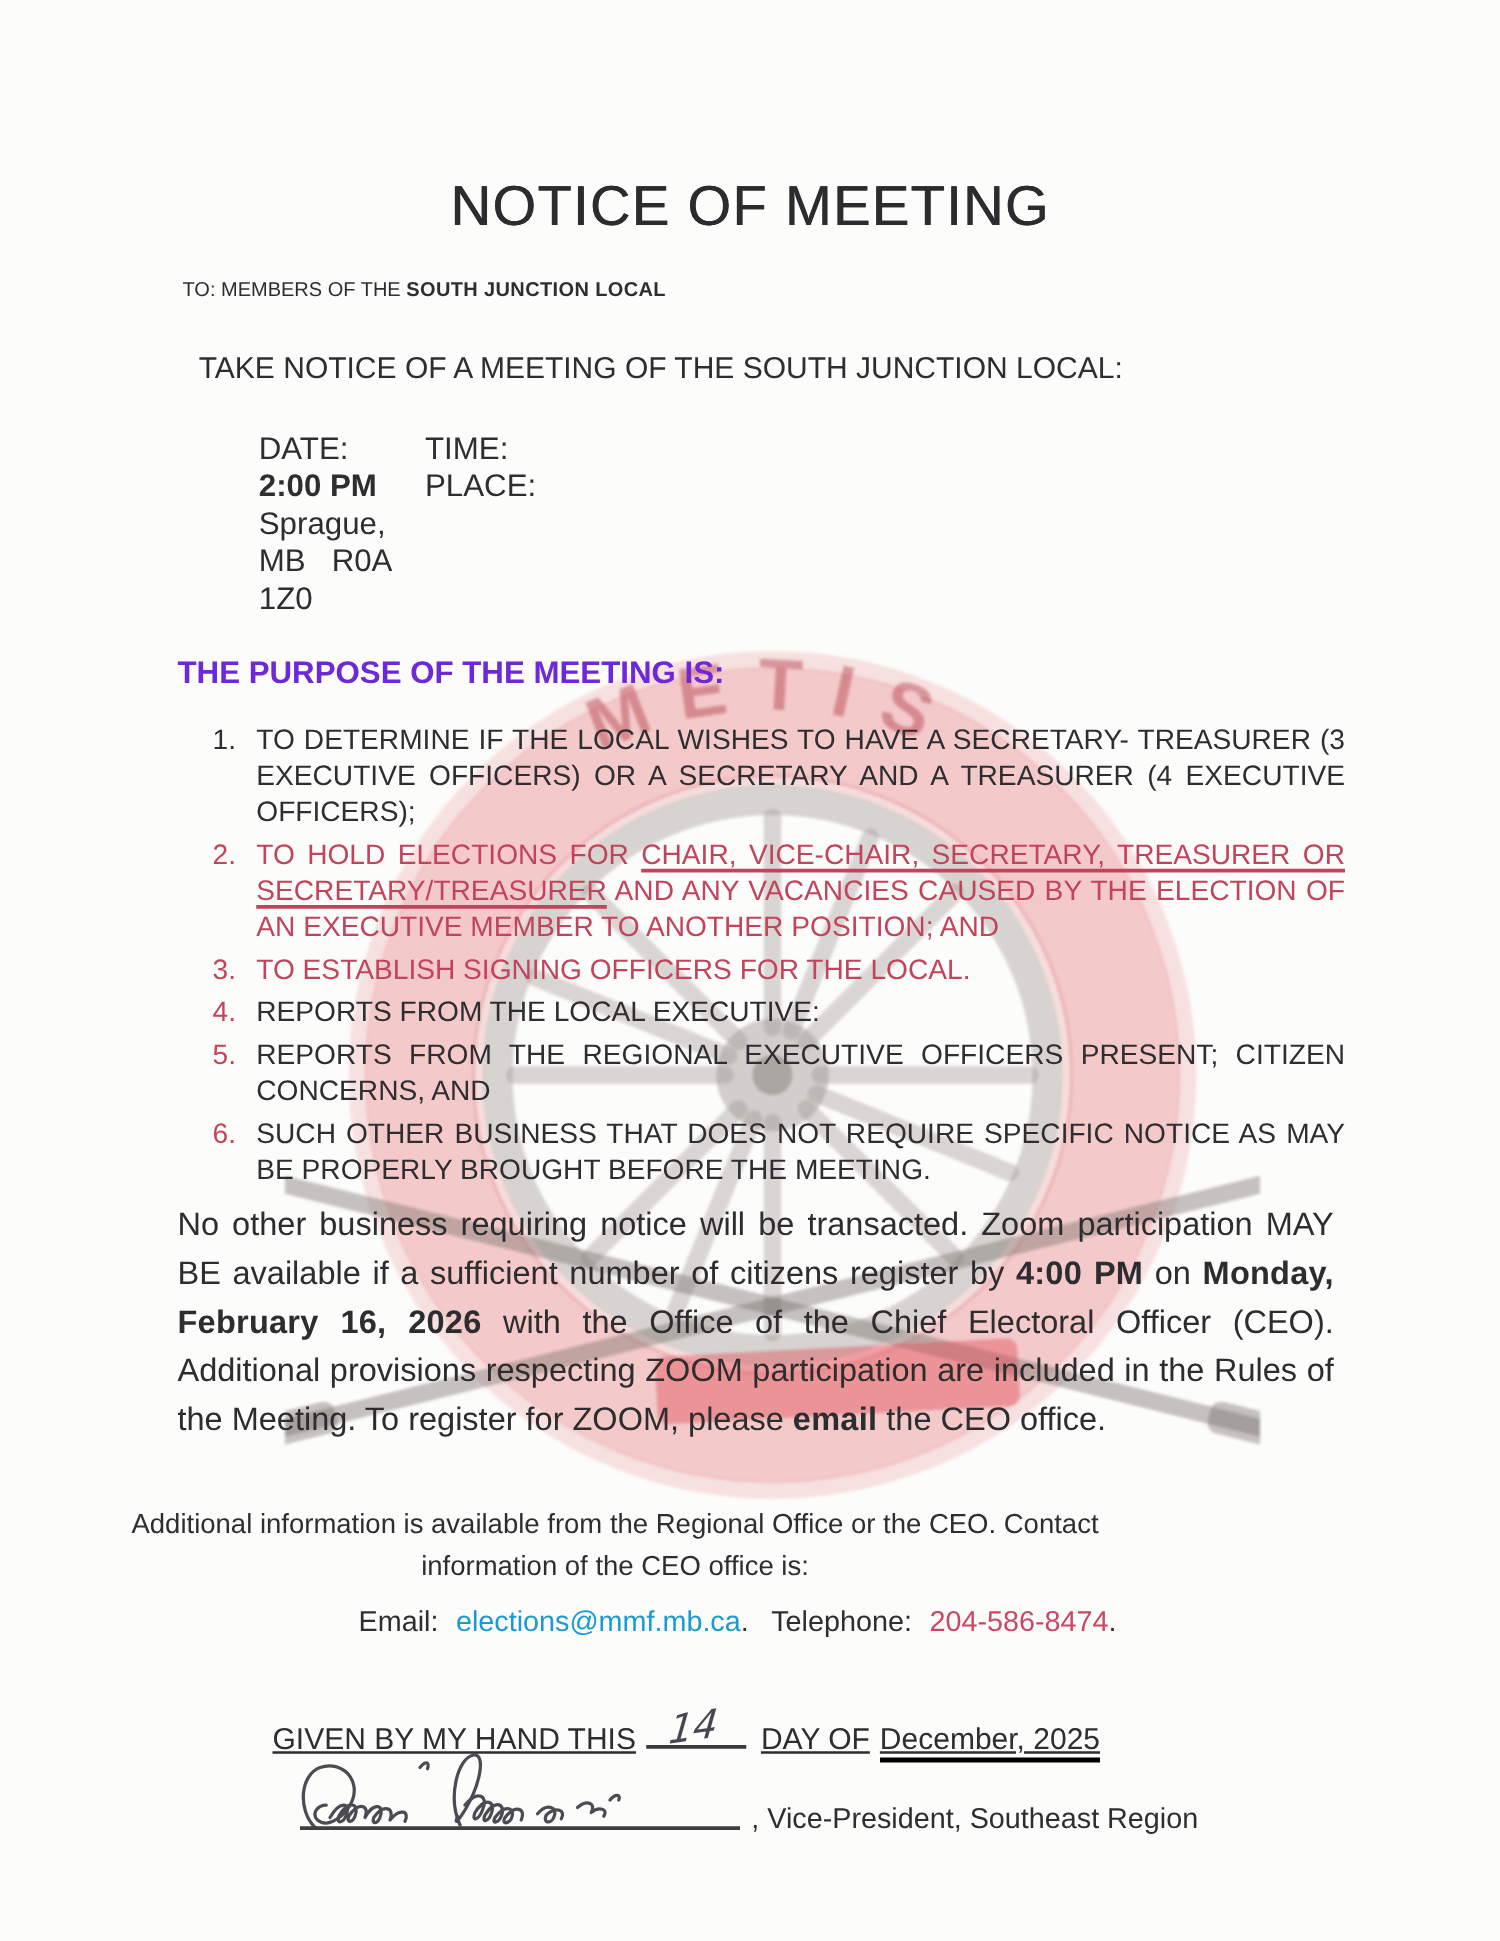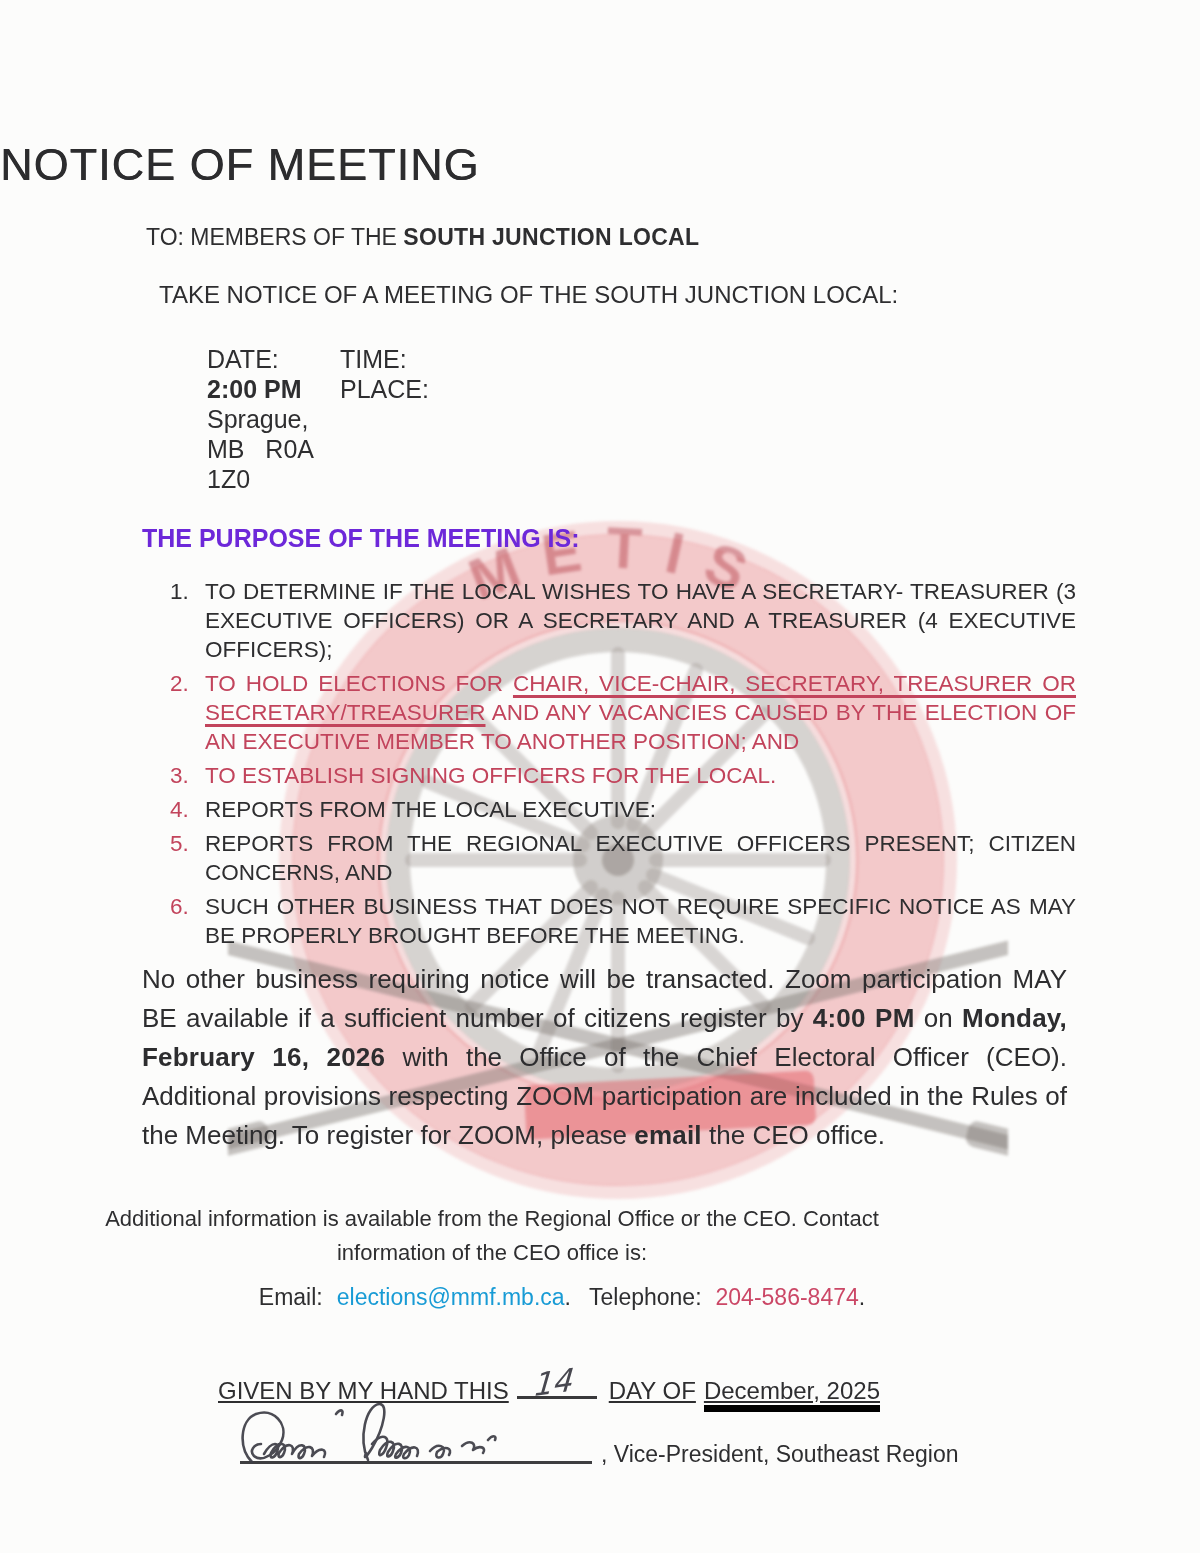--- a/index.html
+++ b/index.html
@@ -11,24 +11,24 @@
     overflow:hidden;
     font-family:"Liberation Sans",sans-serif;
     color:#2e2e30;
   }
   .abs{position:absolute;}
 
   
   .wm{left:228px;top:470px;width:780px;height:780px;filter:blur(1.4px);pointer-events:none;}
 
   
-  .title{left:0;top:140px;width:100%;
+  .title{left:0;top:140px;width:100%;text-align:center;
          font-size:45px;line-height:50px;letter-spacing:1px;color:#2c2c2e;
          text-shadow:0.5px 0 0 currentColor;}
-  .to-line{left:146px;top:224px;font-size:23px;}
+  .to-line{left:146px;top:224px;font-size:16px;}
   .to-line b{letter-spacing:.3px;}
   .take-line{left:159px;top:281px;font-size:24px;}
 
   
   .details{left:207px;top:344px;font-size:25px;line-height:30px;
            display:grid;grid-template-columns:133px auto;}
   .details .val-bold{font-weight:bold;}
 
   
   .purpose{left:142px;top:524px;font-size:25px;font-weight:bold;color:#6d28d9;}
@@ -39,34 +39,34 @@
   .red{color:#c2445c;}
   .u-red{text-decoration:underline;text-decoration-thickness:2.5px;text-underline-offset:4px;}
 
   
   .zoompara{left:142px;top:960px;width:925px;font-size:26px;line-height:39px;
             text-align:justify;color:#2d2d2f;}
   .zoompara b{letter-spacing:.2px;}
 
   
   .addl{left:0;top:1202px;width:984px;text-align:center;font-size:22px;line-height:34px;}
-  .contact{left:0;top:1284px;width:1124px;text-align:center;font-size:23px;}
+  .contact{left:0;top:1284px;width:1124px;text-align:center;font-size:23px;padding-left:28px;}
   .contact .lbl{margin-right:14px;}
   .contact .email{color:#189bd5;}
   .contact .gap{display:inline-block;width:18px;}
   .contact .phone{color:#cb4766;}
 
   
   .given{left:218px;top:1372px;font-size:24px;white-space:nowrap;text-decoration:underline;}
   .day-blank{display:inline-block;width:80px;height:24px;margin:0 8px;
              border-bottom:3px solid #39393b;position:relative;vertical-align:baseline;}
   .hand14{position:absolute;left:18px;bottom:-4px;
           font-family:"DejaVu Sans",sans-serif;font-style:italic;font-size:31px;
           color:#47474f;transform:rotate(-8deg) skewX(-14deg);}
-  .date-u{border-bottom:7px solid #000000;padding-bottom:1px;margin-left:8px;}
+  .date-u{border-bottom:4px solid #000000;padding-bottom:1px;margin-left:8px;}
   .mid{margin-left:4px;text-align:right;}
 
   
   .sig-underline{left:240px;top:1461px;width:352px;height:0;border-top:3.5px solid #3e3e40;}
   .sig-svg{left:236px;top:1396px;}
   .sig-suffix{left:601px;top:1441px;font-size:23px;}
 </style>
 </head>
 <body>
 

